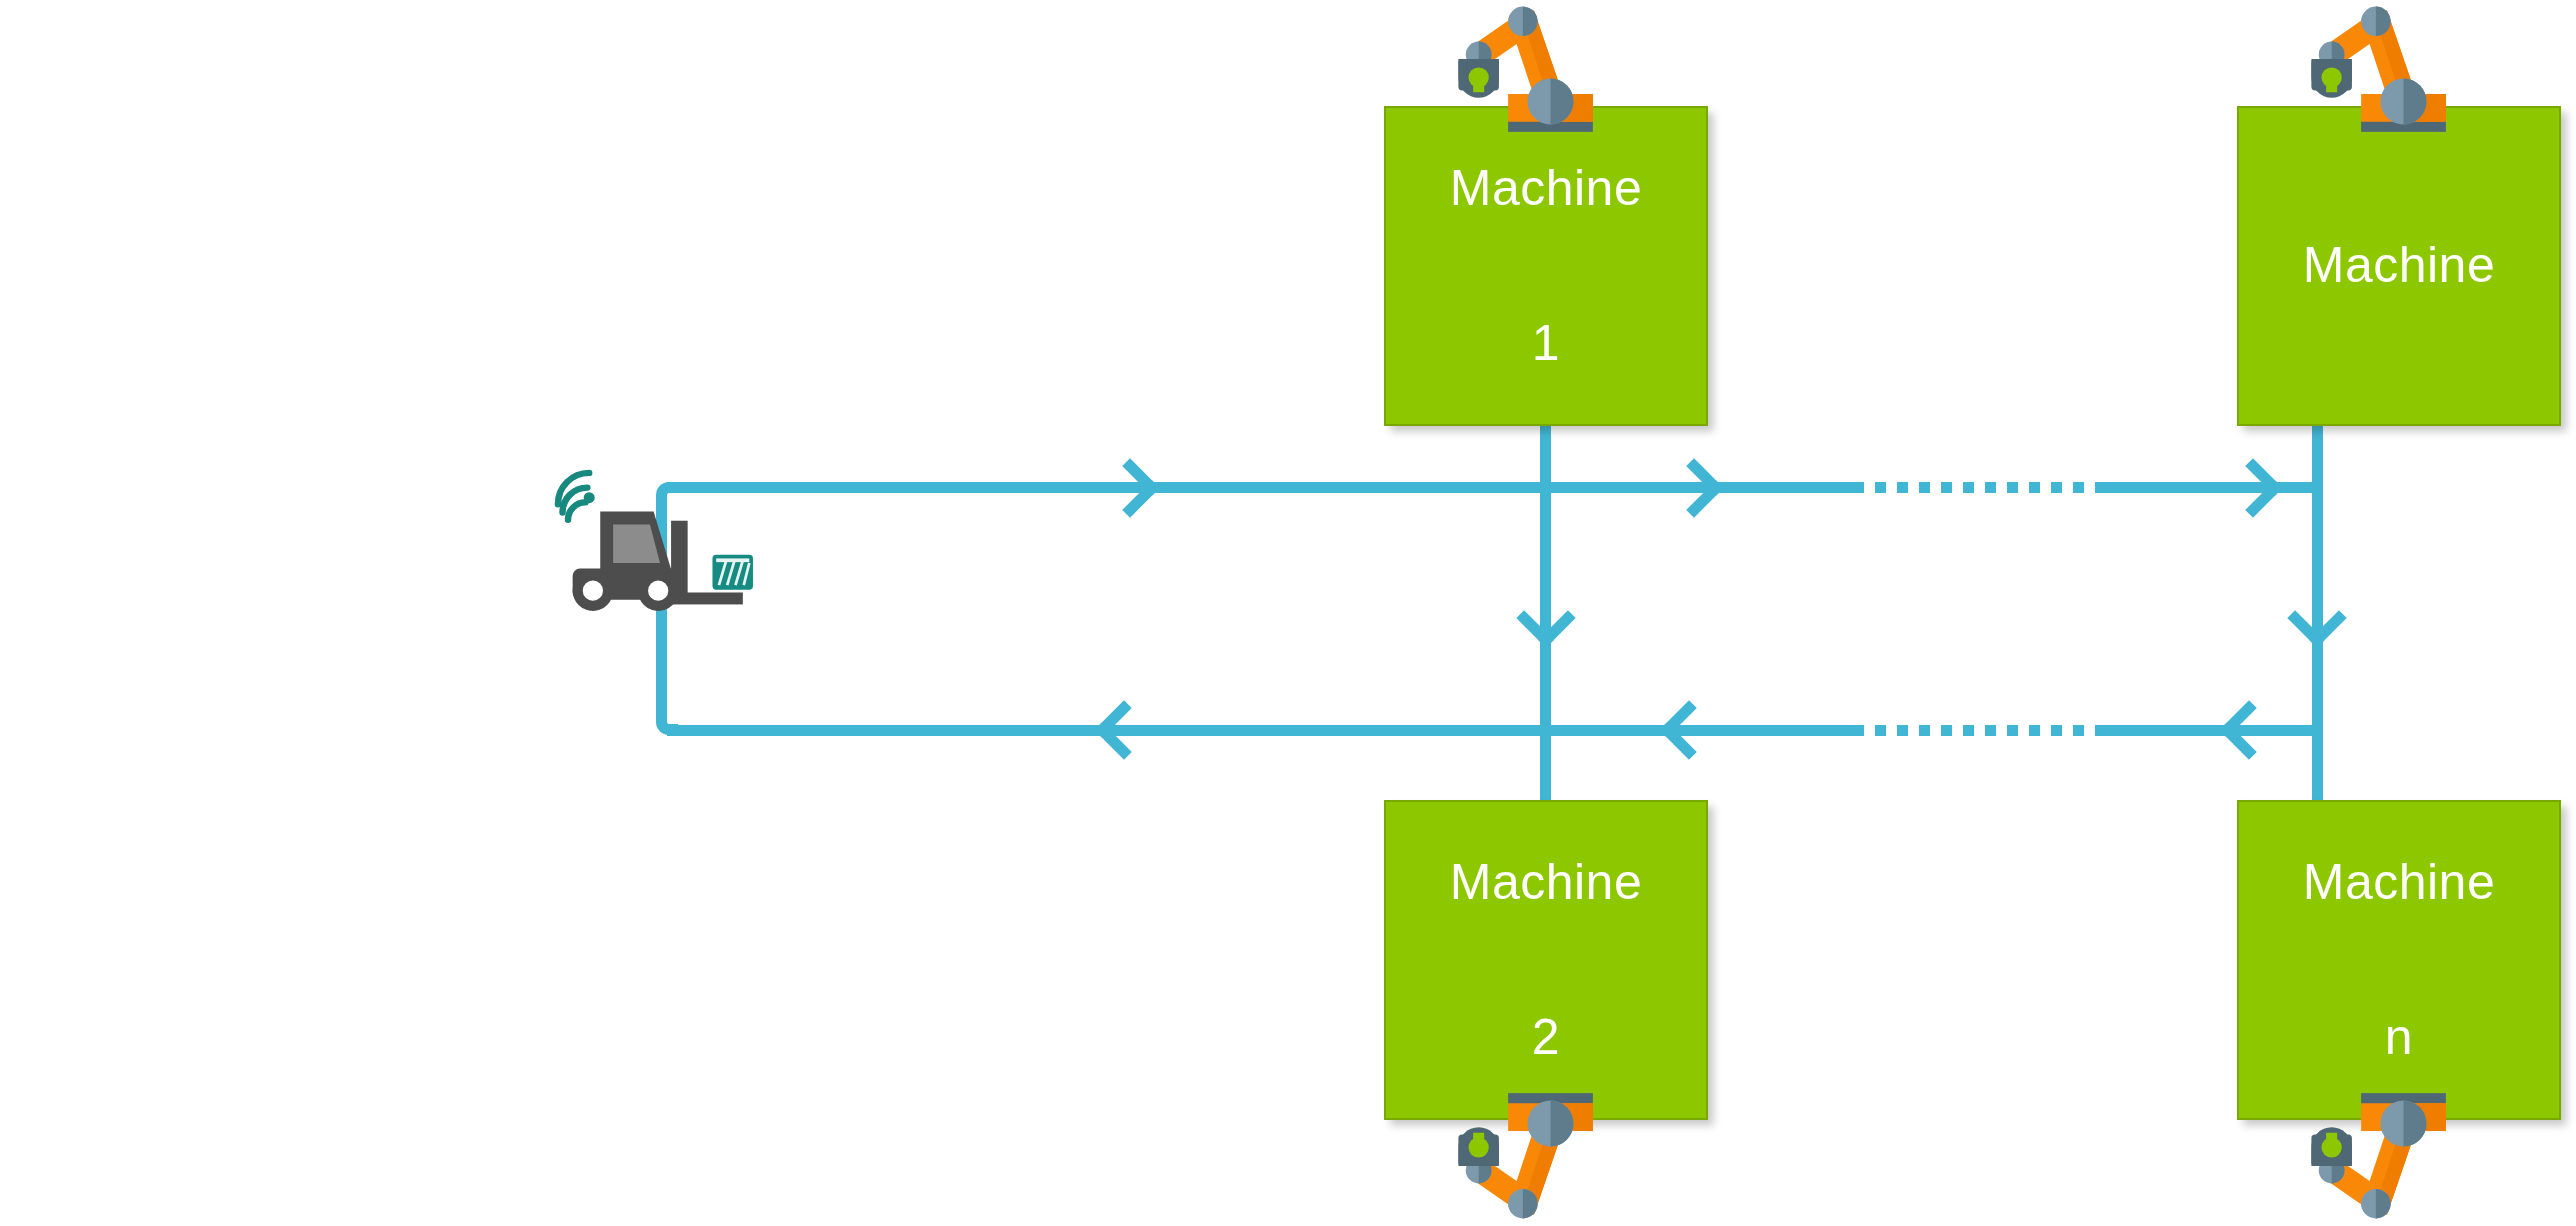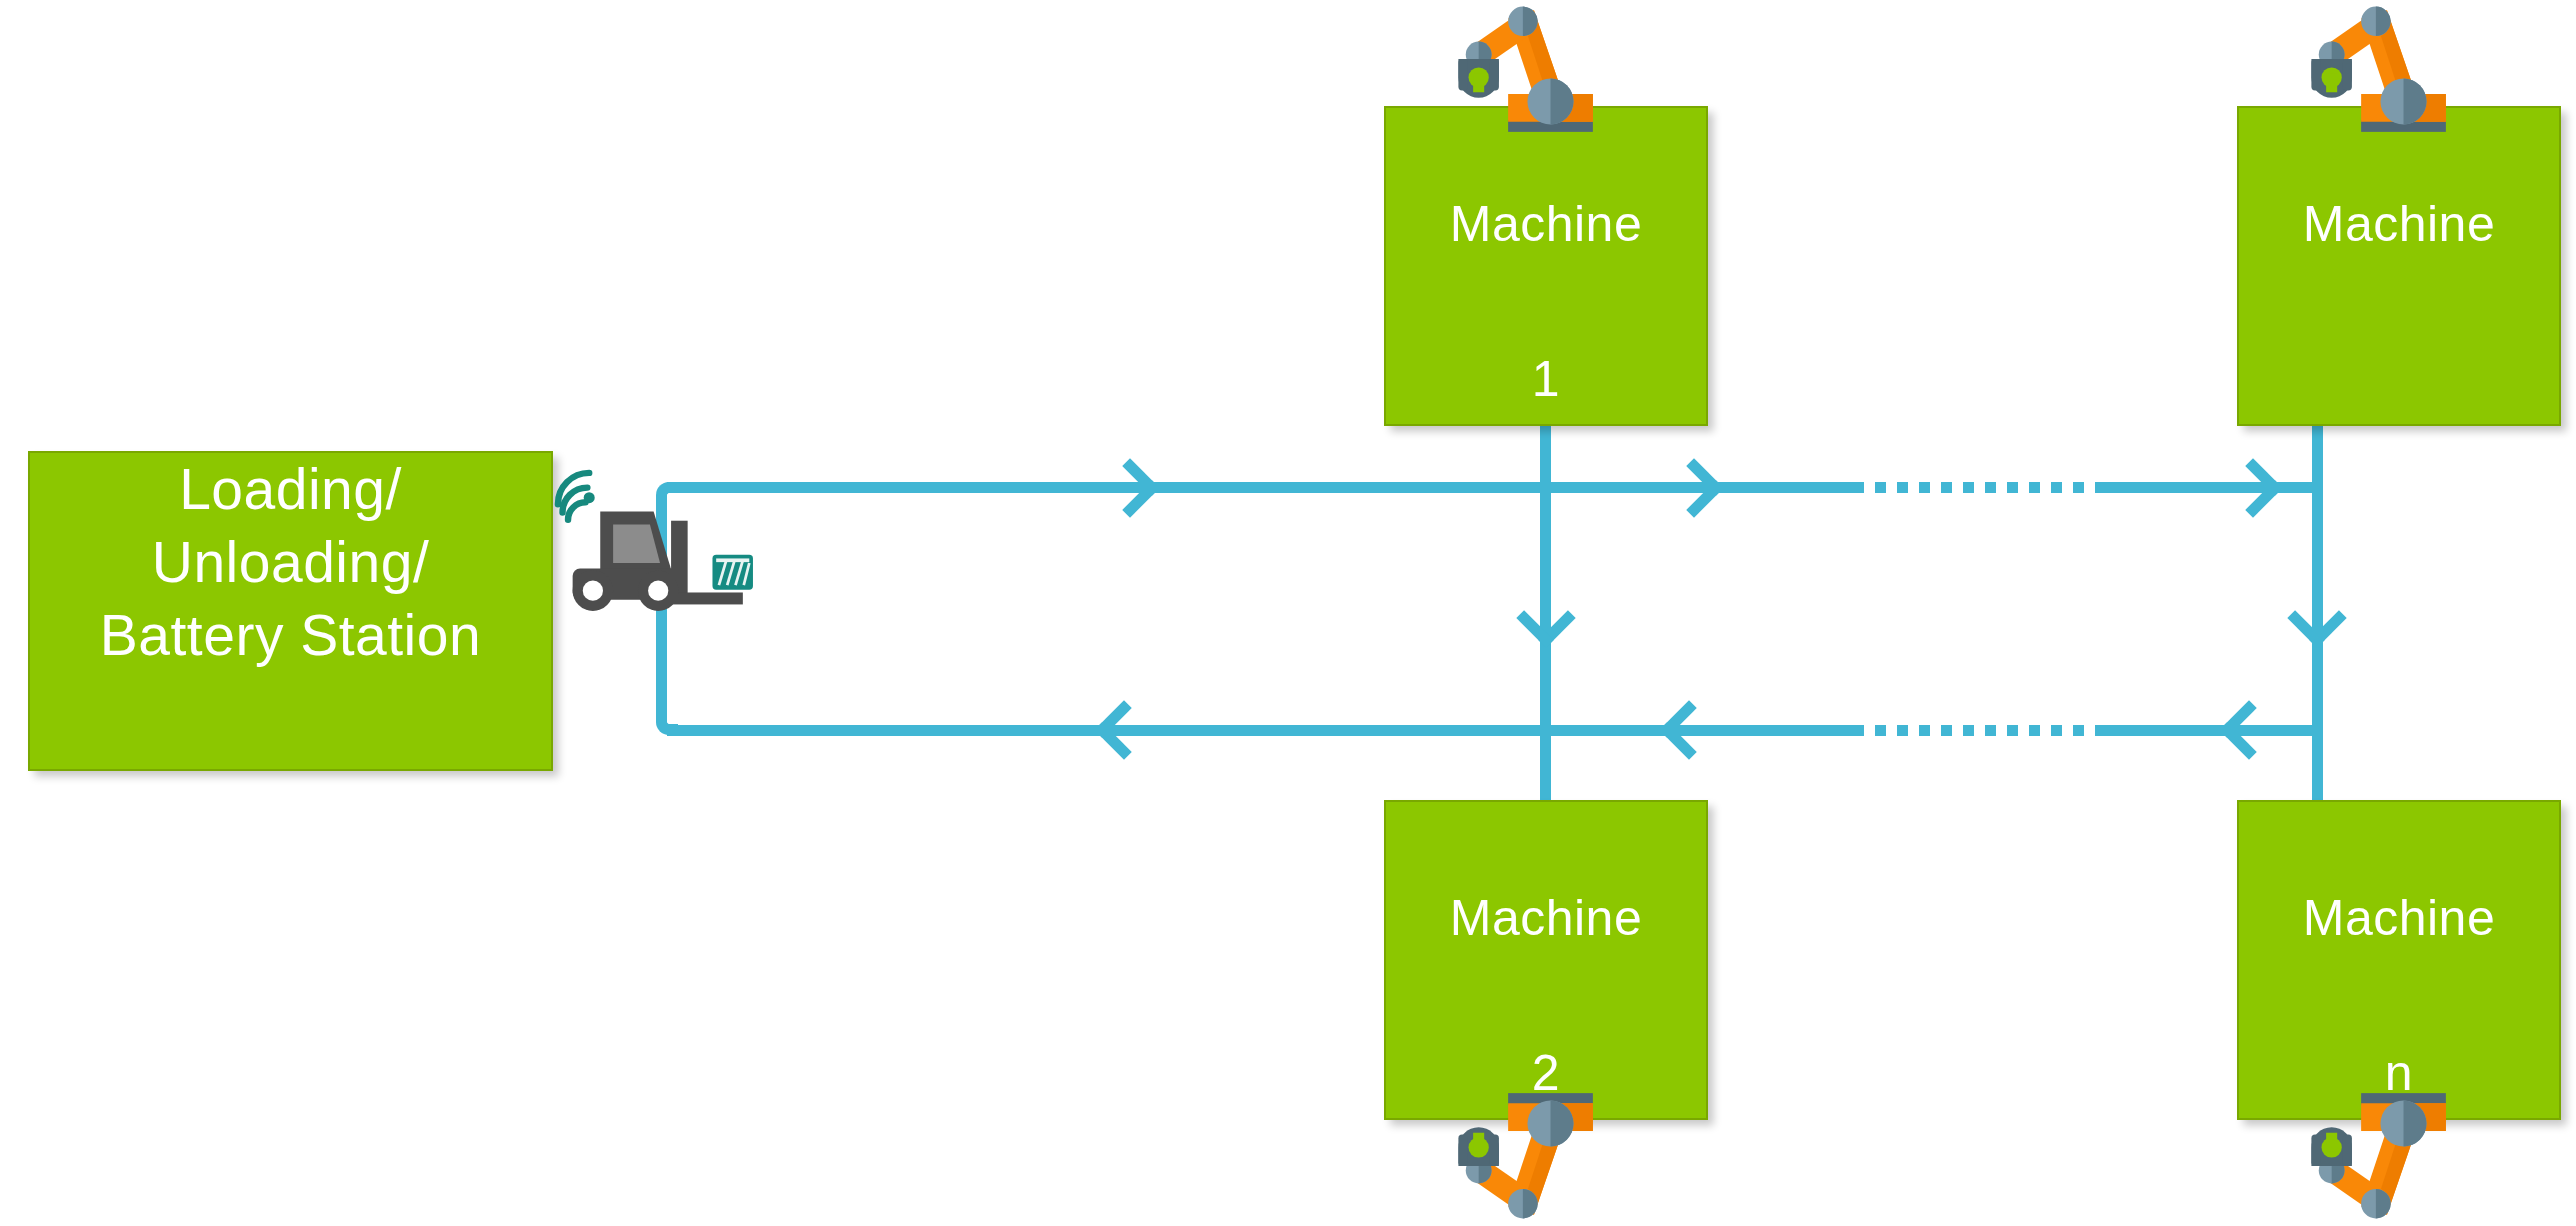--- a/index.html
+++ b/index.html
@@ -21,20 +21,21 @@
   
   .node-box {
     position: absolute;
     background: #8CC700;
     border: 2.8px solid #79A800;
     box-sizing: border-box;
     box-shadow: 5.5px 6.4px 8.3px rgba(0,0,0,0.22);
     display: flex;
     flex-direction: column;
     align-items: center;
+    justify-content: center;
     z-index: 6;
   }
   .node-label {
     color: #ffffff;
     text-align: center;
     letter-spacing: 0.5px;
     line-height: 1.0;
     font-weight: 400;
     white-space: pre-line;
   }
@@ -194,25 +195,20 @@
   <div id="arr-top-2" class="chev right"></div>
   <div id="arr-top-3" class="chev right"></div>
 
   <div id="arr-bot-1" class="chev left"></div>
   <div id="arr-bot-2" class="chev left"></div>
   <div id="arr-bot-3" class="chev left"></div>
 
   <div id="arr-dn-1" class="chev down"></div>
   <div id="arr-dn-2" class="chev down"></div>
 
-  <div id="station-box" class="node-box">
-    <div class="node-label">Loading/
-Unloading/
-Battery Station</div>
-  </div>
 
   <div id="machine-1-box" class="node-box machine-box">
     <div class="node-label">
       <span class="mline">Machine</span>
       <span class="mline">1</span>
     </div>
   </div>
 
   <div id="machine-n1-box" class="node-box machine-box">
     <div class="node-label">

